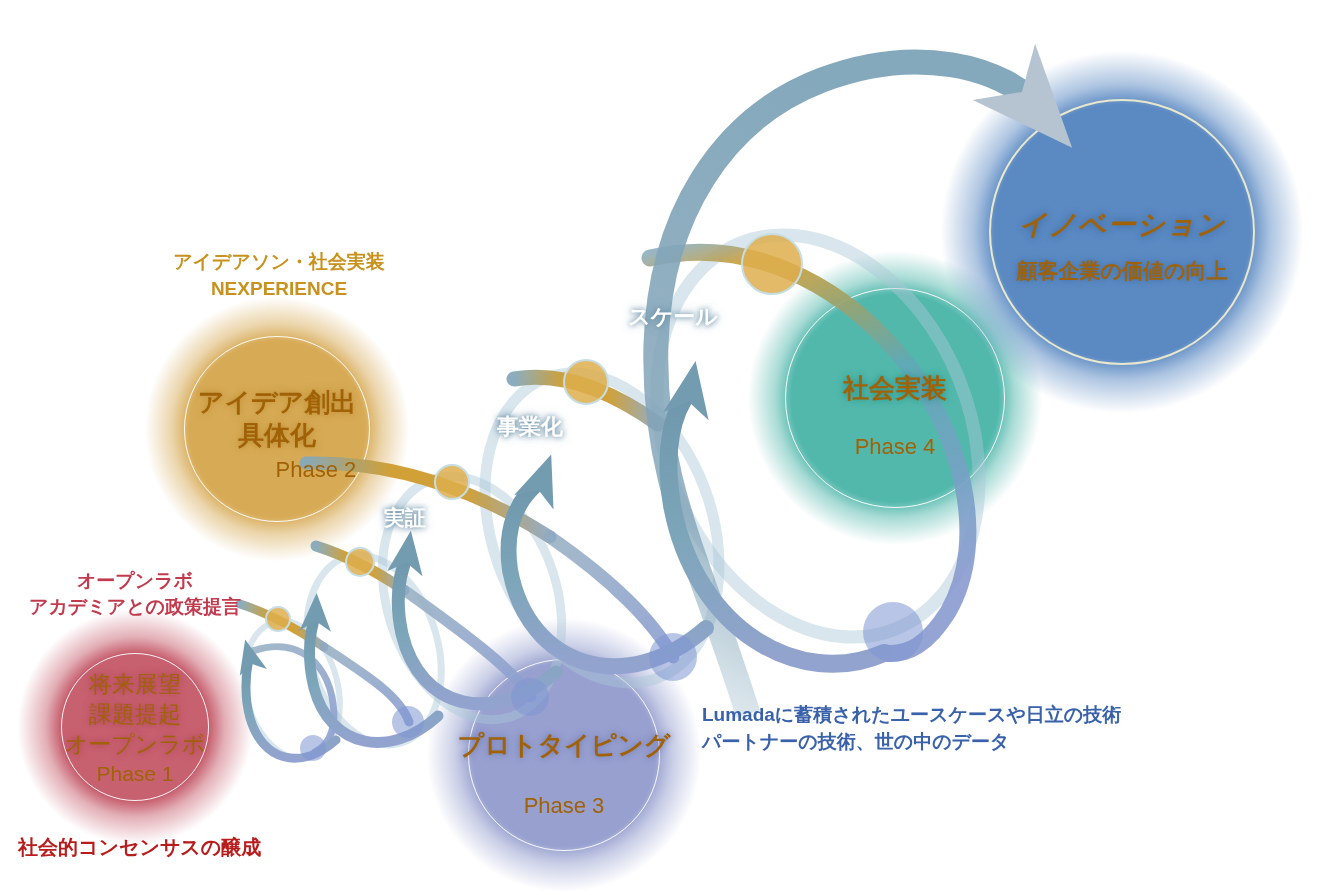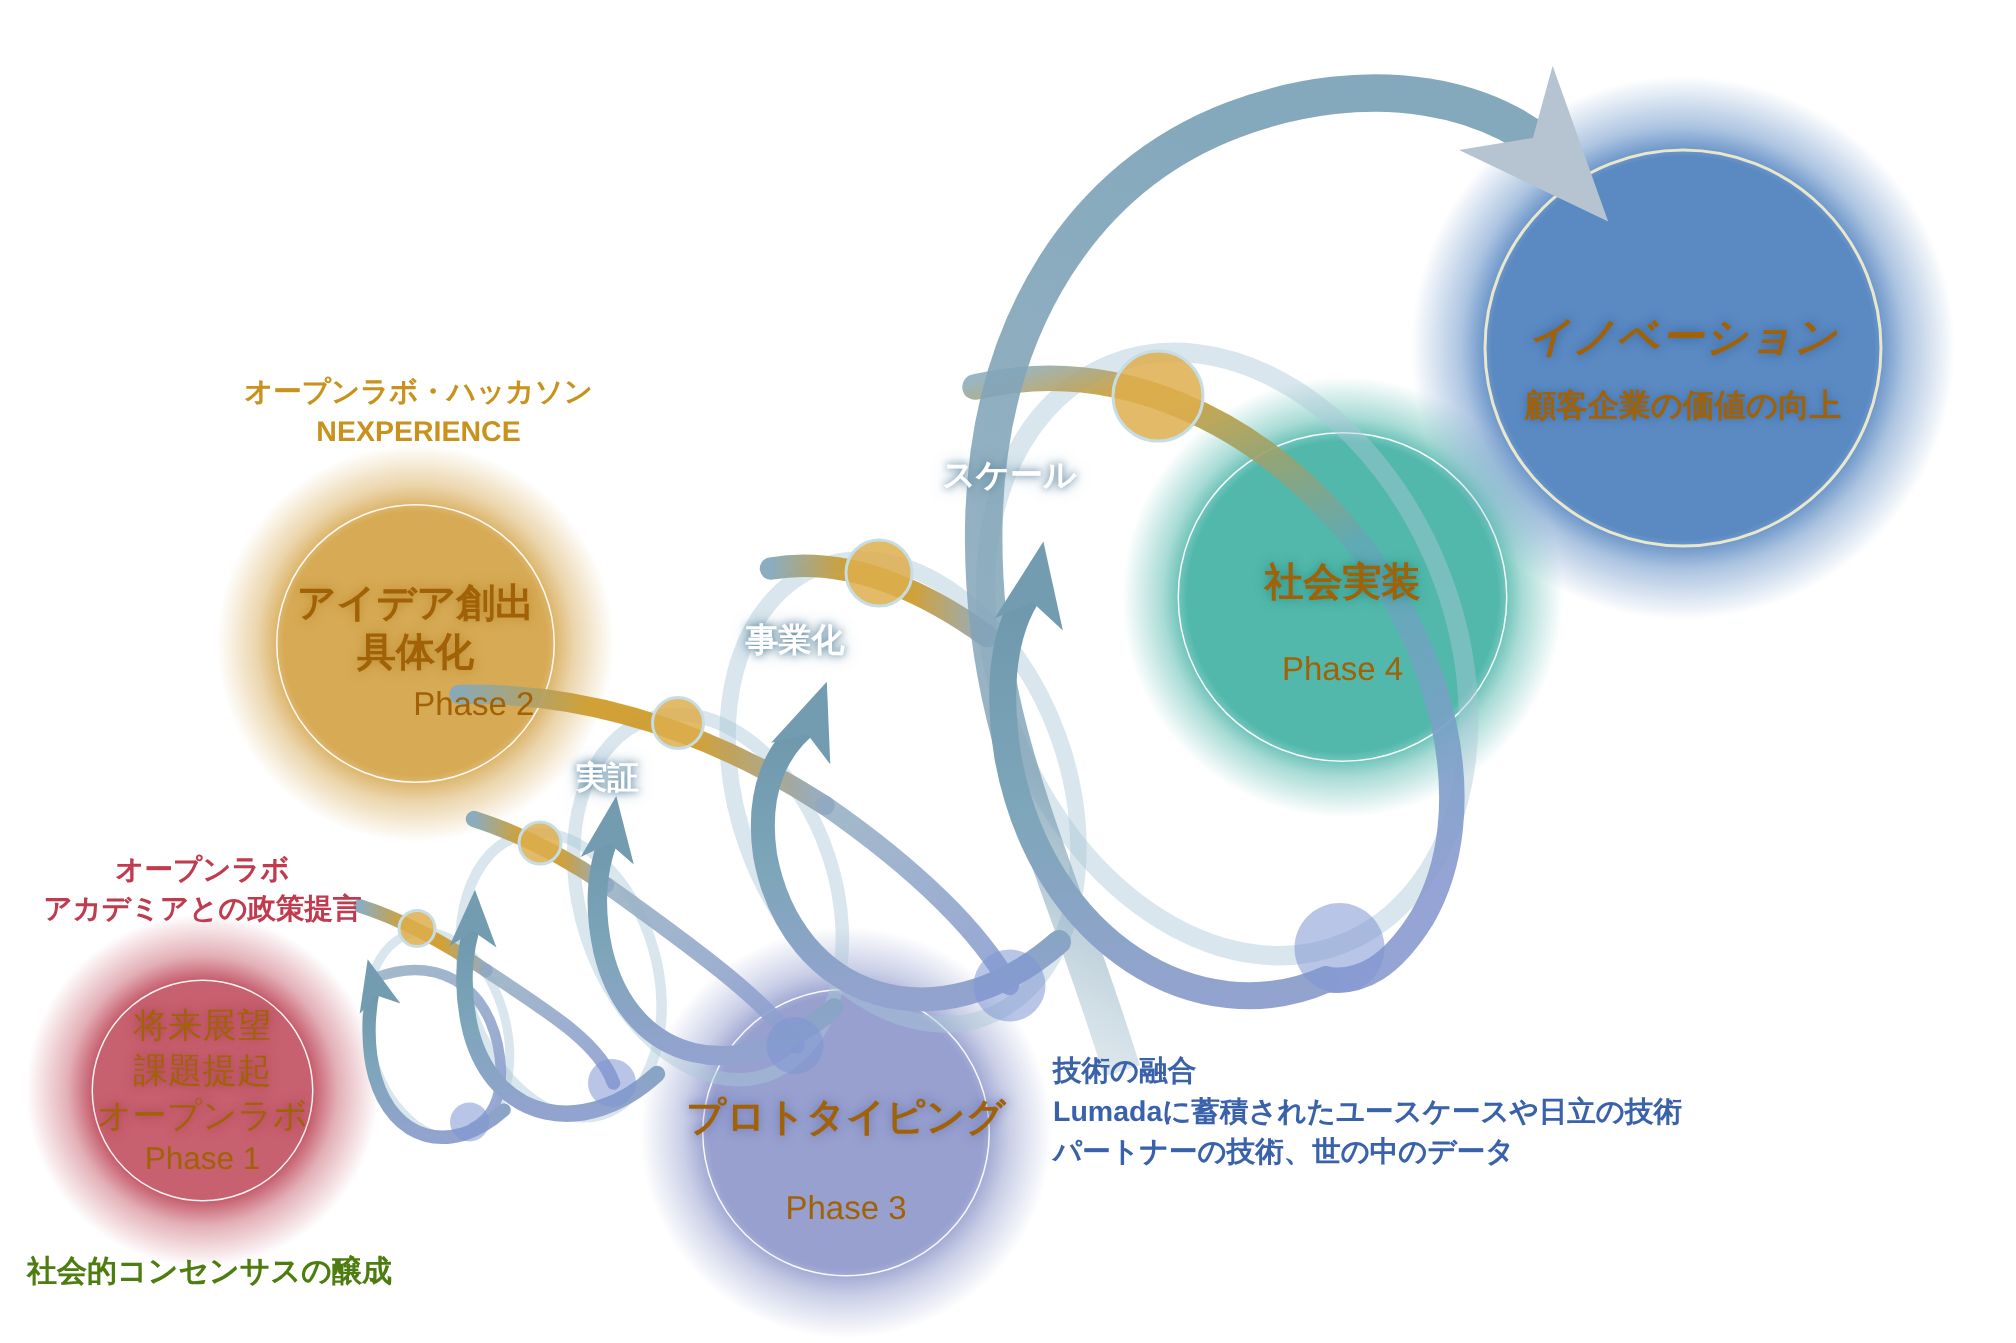--- a/index.html
+++ b/index.html
@@ -50,21 +50,21 @@
   .steplabel{position:absolute;transform:translate(-50%,-50%);color:#fff;font-weight:bold;white-space:nowrap;
     text-shadow:0 0 5px rgba(100,140,165,.95),0 0 10px rgba(100,140,165,.8);}
   .sl-1{left:405px;top:518px;font-size:21px;}
   .sl-2{left:530px;top:427px;font-size:22px;}
   .sl-3{left:673px;top:317px;font-size:22px;}
 
   
   .note{position:absolute;font-weight:bold;white-space:nowrap;}
   .n-ideathon{left:279px;top:248px;transform:translateX(-50%);text-align:center;font-size:19px;line-height:27px;color:#c8921d;}
   .n-openlab{left:135px;top:568px;transform:translateX(-50%);text-align:center;font-size:19px;line-height:26px;color:#c13a4e;}
-  .n-consensus{left:18px;top:834px;font-size:20px;color:#4d7c0f;}
+  .n-consensus{left:18px;top:834px;font-size:20px;color:#b91c1c;}
   .n-technology{left:702px;top:701px;font-size:19px;line-height:27px;color:#3a62aa;}
 </style>
 </head>
 <body>
 
 <div class="canvas">
 
   <div class="layer">
     <div class="bubble b-phase1">
         <div class="ring"></div>
@@ -200,33 +200,32 @@
     <div class="ptext t-goal">
       <div class="tl">イノベーション</div>
       <div class="gl">顧客企業の価値の向上</div>
     </div>
 
     <div class="steplabel sl-1">実証</div>
     <div class="steplabel sl-2">事業化</div>
     <div class="steplabel sl-3">スケール</div>
 
     <div class="note n-ideathon">
-      <div>オープンラボ・ハッカソン</div>
+      <div>アイデアソン・社会実装</div>
       <div>NEXPERIENCE</div>
     </div>
 
     <div class="note n-openlab">
       <div>オープンラボ</div>
       <div>アカデミアとの政策提言</div>
     </div>
 
     <div class="note n-consensus">
       <div>社会的コンセンサスの醸成</div>
     </div>
 
     <div class="note n-technology">
-      <div>技術の融合</div>
       <div>Lumadaに蓄積されたユースケースや日立の技術</div>
       <div>パートナーの技術、世の中のデータ</div>
     </div>
 
   </div>
 </div>
 
 </body></html>

